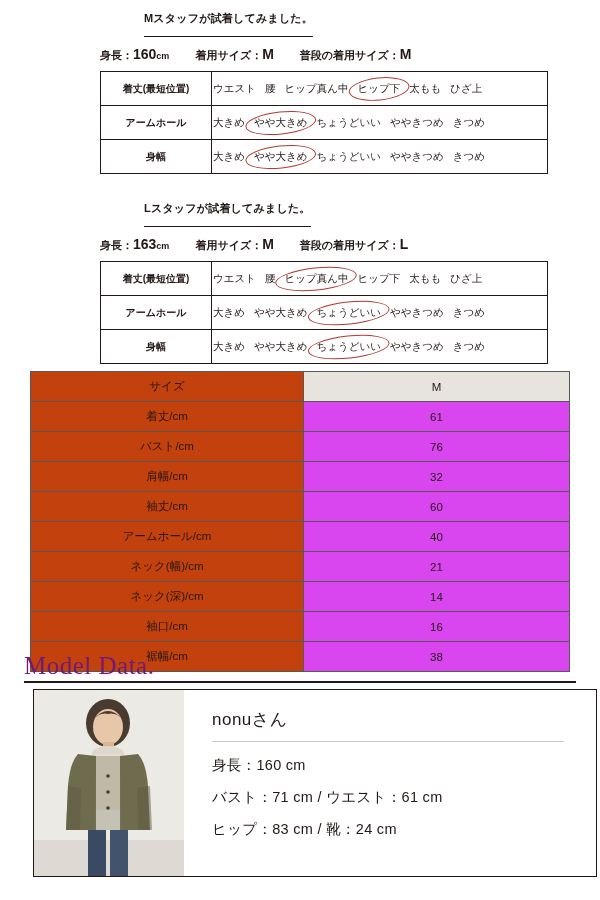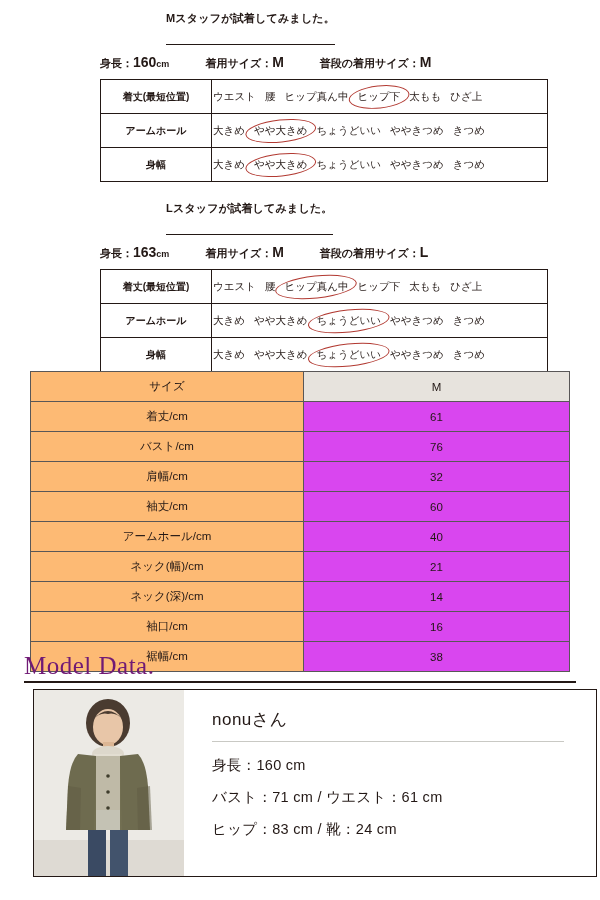--- a/index.html
+++ b/index.html
@@ -28,35 +28,35 @@
     left: 0;
     width: 600px;
   }
   .staff-title {
     font-size: 11px;
     font-weight: bold;
     text-align: left;
     padding-left: 100px;
     border-bottom: 1px solid #231815;
     display: inline-block;
-    margin-left: 66px;
+    margin-left: 44px;
     padding-left: 0;
-    padding-bottom: 18px;
+    padding-bottom: 10px;
     letter-spacing: 0.2px;
   }
   .staff-title-wrap {
     padding-left: 100px;
   }
   .staff-meta {
     padding-left: 100px;
     margin-top: 9px;
     font-size: 11px;
     display: flex;
     align-items: baseline;
-    gap: 18px;
+    gap: 8px;
   }
   .staff-meta .lbl { font-weight: bold; font-size: 11px; }
   .staff-meta .num { font-weight: bold; font-size: 14px; }
   .staff-meta .unit { font-weight: bold; font-size: 9px; }
   .staff-meta .seg { margin-right: 18px; display: inline-flex; align-items: baseline; }
   .staff-meta .big { font-weight: bold; font-size: 14px; }
 
   .staff-table {
     margin-top: 8px;
     margin-left: 100px;
@@ -109,21 +109,21 @@
   }
   .size-table th, .size-table td {
     border: 1px solid #595757;
     height: 27px;
     font-size: 11.5px;
     text-align: center;
     font-weight: normal;
   }
   .size-table .col-label {
     width: 270px;
-    background: #fdba74;
+    background: #c2410c;
   }
   .size-table thead th {
     background: #e7e3dd;
     font-weight: normal;
   }
   .size-table tbody td.val { background: #d946ef; }
 
   
   .model-heading {
     position: absolute;

